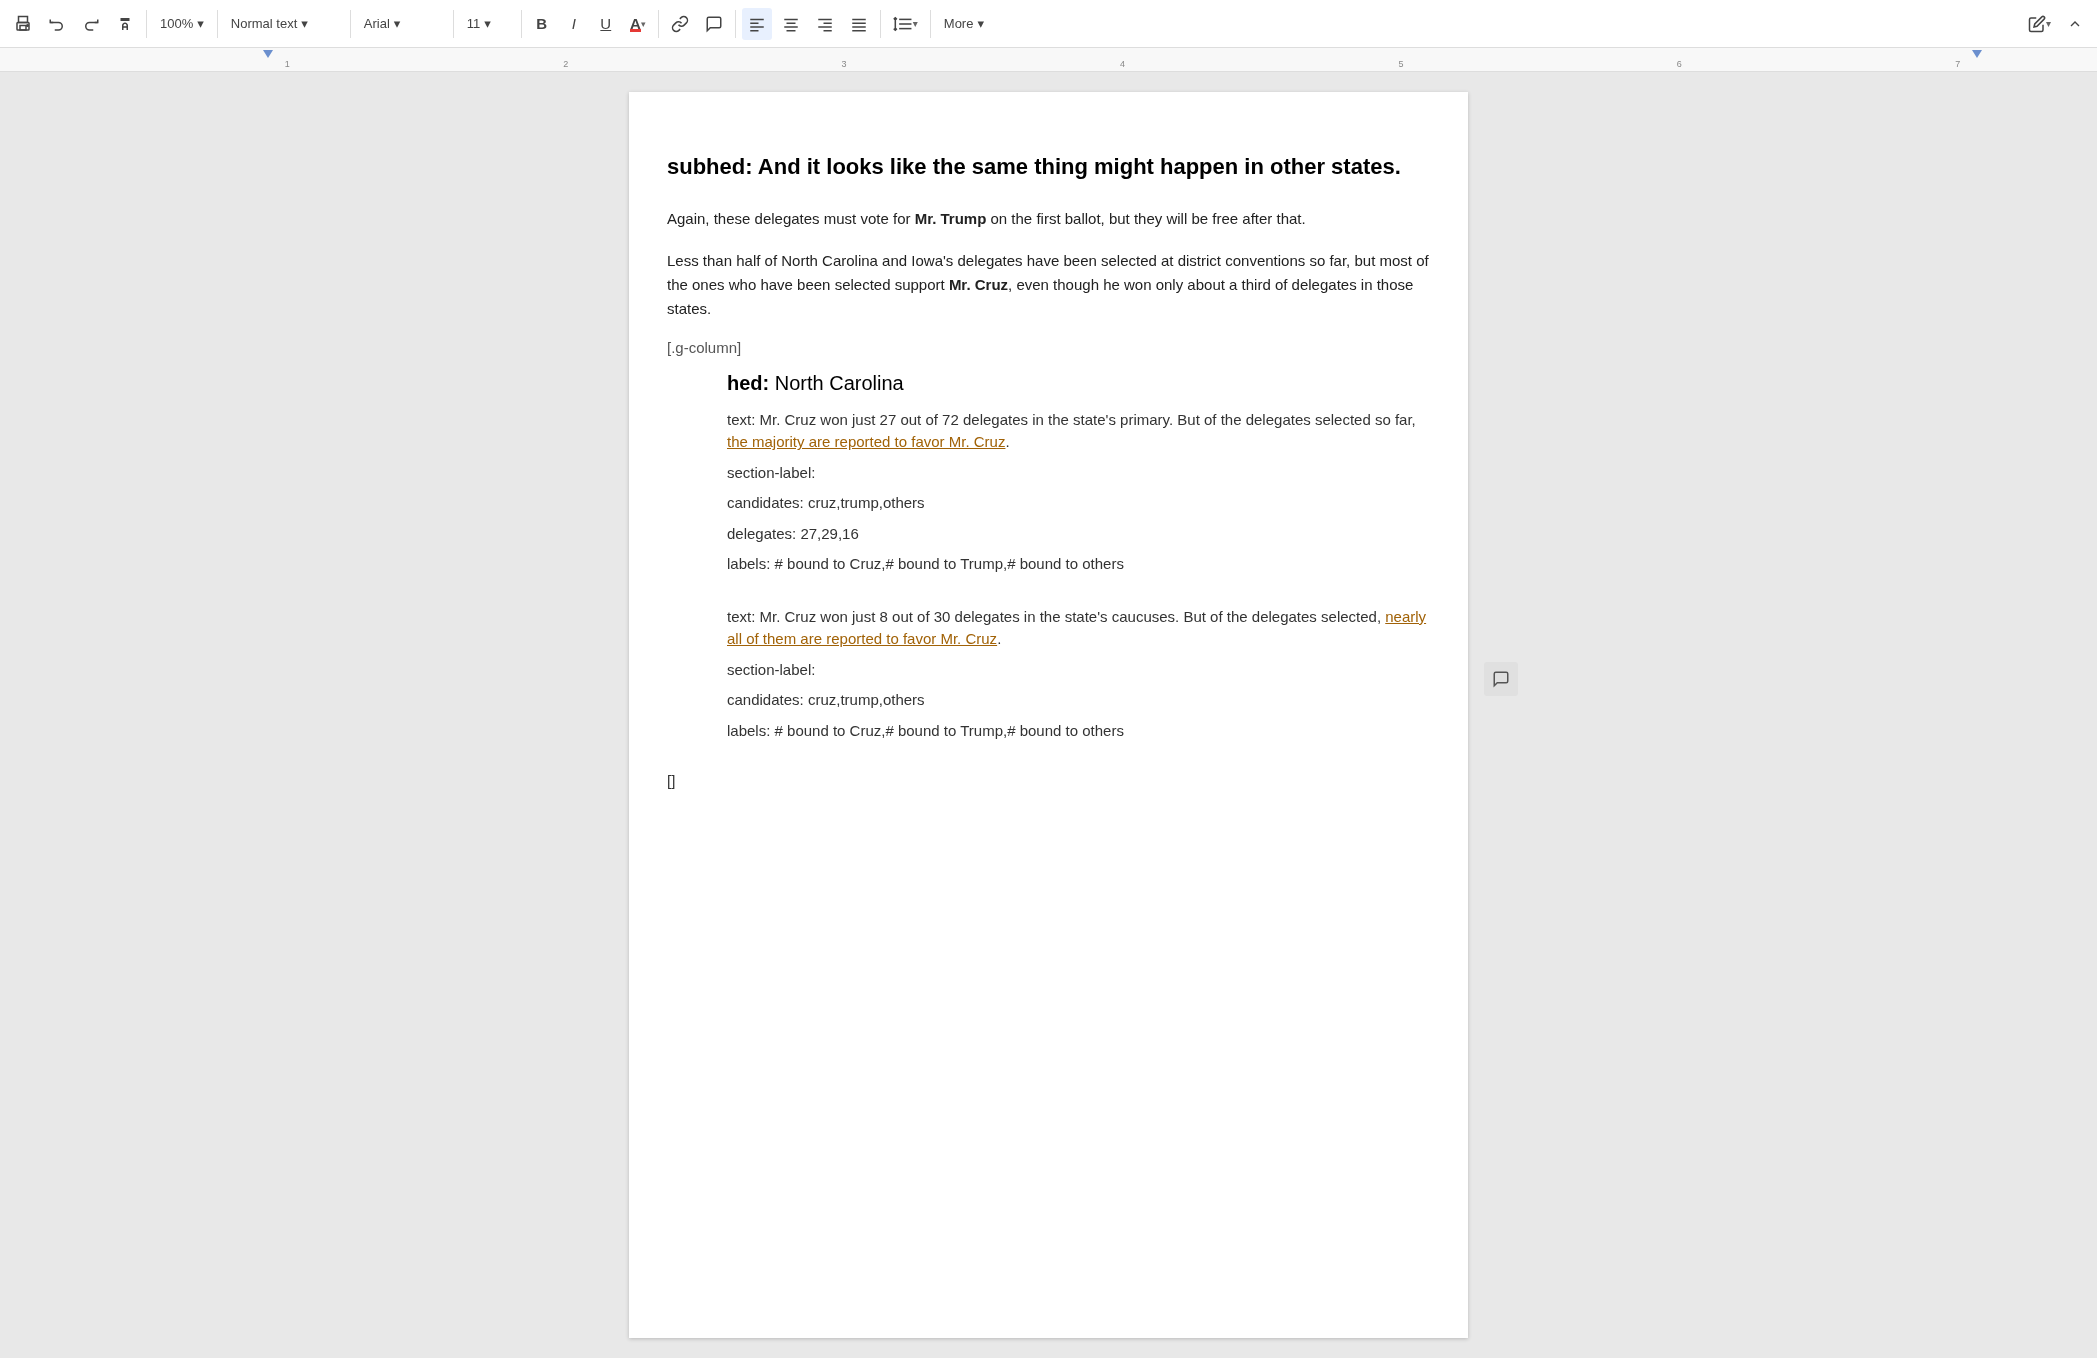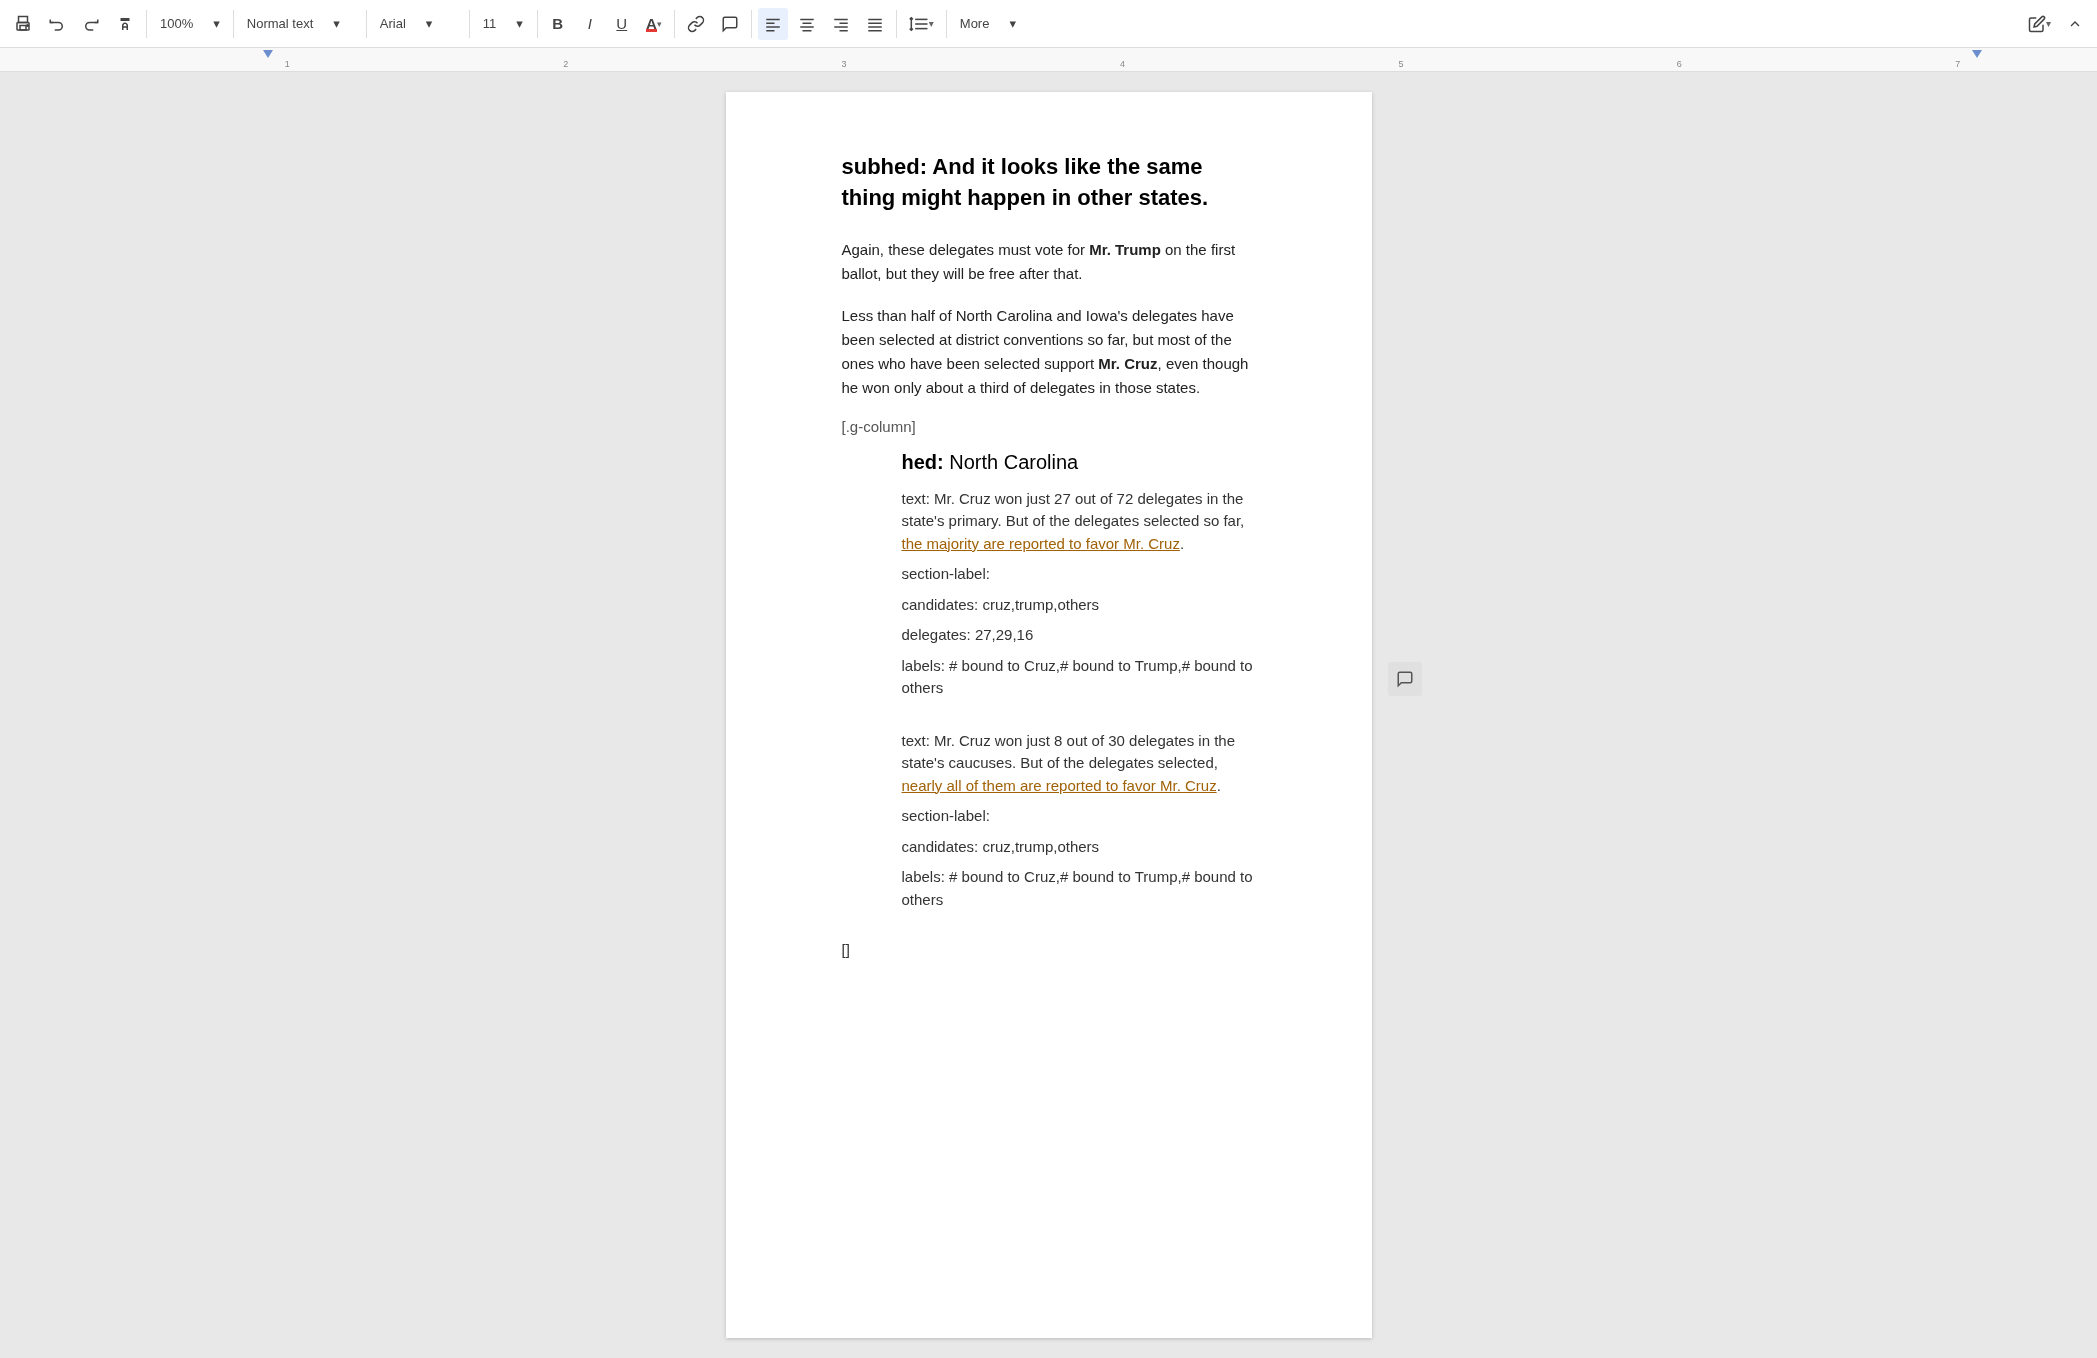--- a/index.html
+++ b/index.html
@@ -21,21 +21,21 @@
       display: flex; align-items: center; justify-content: center;
       border: none; background: transparent; cursor: pointer;
       padding: 4px 6px; border-radius: 3px;
       font-size: 14px; color: #444;
       min-width: 28px; height: 32px;
     }
     .toolbar-divider {
       width: 1px; height: 28px; background: #ddd; margin: 0 2px;
     }
     .toolbar-dropdown {
-      display: flex; align-items: center; gap: 20px;
+      display: flex; align-items: center; gap: 4px;
       border: 1px solid transparent; border-radius: 3px;
       padding: 3px 6px; cursor: pointer; height: 32px;
       background: transparent;
     }
     .toolbar-dropdown span { font-size: 13px; color: #444; }
     .chevron { font-size: 10px; color: #666; }
     .icon-bold { font-weight: bold; font-size: 15px; }
     .icon-italic { font-style: italic; font-size: 15px; }
     .icon-underline { text-decoration: underline; font-size: 15px; }
     .color-bar {
@@ -88,23 +88,23 @@
     
     #page-area {
       background: #e8e8e8;
       padding: 20px 0;
       min-height: calc(100vh - 72px);
       display: flex; justify-content: center;
     }
 
     #page {
       background: #fff;
-      width: 646px;
+      width: 839px;
       min-height: 800px;
-      padding: 60px 116px;
+      padding: 60px 38px;
       box-shadow: 0 1px 4px rgba(0,0,0,0.2);
       position: relative;
     }
 
     .subhed {
       font-family: Arial, sans-serif;
       font-size: 22px;
       font-weight: bold;
       margin-bottom: 24px;
       line-height: 1.4;

